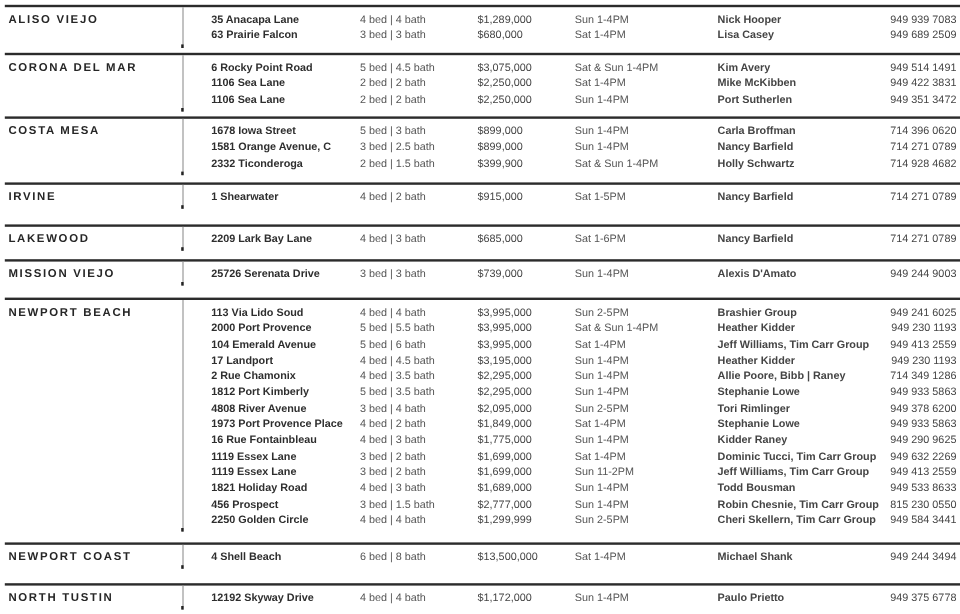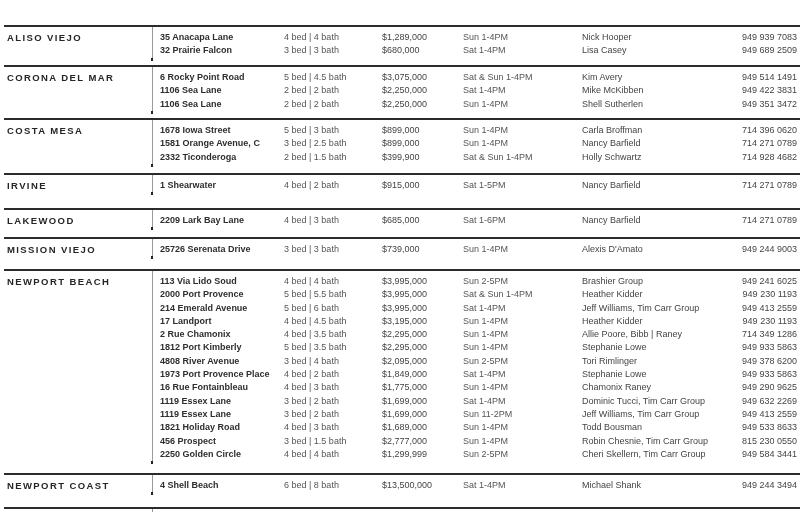--- a/index.html
+++ b/index.html
@@ -1,51 +1,51 @@
 <!DOCTYPE html>
 <html><head>
 <meta charset="utf-8">
 <style>
   html, body { margin: 0; padding: 0; background: #ffffff; }
   body { width: 800px; height: 512px; overflow: hidden; position: relative;
          font-family: "Liberation Sans", sans-serif; color: #2a2a2a; }
-  .section { position: absolute; left: 4px; width: 796px; border-top: 2.5px solid #2b2b2b; margin-top: 21px; }
+  .section { position: absolute; left: 4px; width: 796px; border-top: 2.5px solid #2b2b2b; }
   .city { position: absolute; left: 3px; top: 5px; font-size: 9.5px; font-weight: bold;
           letter-spacing: 1.4px; color: #262626; }
   .vline { position: absolute; left: 148px; top: 0; width: 1px; background: #9a9a9a; }
   .vdot { position: absolute; left: 147px; width: 2px; height: 3px; background: #222; }
-  .rows { position: absolute; left: 156px; top: 5px; right: 3px; }
+  .rows { position: absolute; left: 172px; top: 5px; right: 3px; }
   .row { position: relative; height: 13.3px; font-size: 9px; line-height: 11px; white-space: nowrap; }
   .row span { position: absolute; top: 0; }
   .addr { left: 0; font-weight: bold; color: #2e2e2e; }
   .bed { left: 124px; color: #555; }
   .price { left: 222px; color: #444; }
   .time { left: 303px; color: #555; }
-  .agent { left: 422px; color: #444; }
+  .agent { left: 422px; color: #444; font-weight: bold; }
   .phone { right: 0; color: #444; text-align: left; }
 </style>
 </head>
 <body>
 
 <div id="listing-table">
     <div class="section" style="top: 4px; height: 37.5px;">
     <div class="city">ALISO VIEJO</div>
     <div class="vline" style="top: 0px; height: 33.6px;"></div>
     <div class="vdot" style="top: 30.6px;"></div>
     <div class="rows">
         <div class="row">
     <span class="addr">35 Anacapa Lane</span>
     <span class="bed">4 bed | 4 bath</span>
     <span class="price">$1,289,000</span>
     <span class="time">Sun 1-4PM</span>
     <span class="agent">Nick Hooper</span>
     <span class="phone">949 939 7083</span>
   </div>
         <div class="row">
-    <span class="addr">32 Prairie Falcon</span>
+    <span class="addr">63 Prairie Falcon</span>
     <span class="bed">3 bed | 3 bath</span>
     <span class="price">$680,000</span>
     <span class="time">Sat 1-4PM</span>
     <span class="agent">Lisa Casey</span>
     <span class="phone">949 689 2509</span>
   </div>
       </div>
   </div>
     <div class="section" style="top: 44px; height: 50.5px;">
     <div class="city">CORONA DEL MAR</div>
@@ -66,21 +66,21 @@
     <span class="price">$2,250,000</span>
     <span class="time">Sat 1-4PM</span>
     <span class="agent">Mike McKibben</span>
     <span class="phone">949 422 3831</span>
   </div>
         <div class="row">
     <span class="addr">1106 Sea Lane</span>
     <span class="bed">2 bed | 2 bath</span>
     <span class="price">$2,250,000</span>
     <span class="time">Sun 1-4PM</span>
-    <span class="agent">Shell Sutherlen</span>
+    <span class="agent">Port Sutherlen</span>
     <span class="phone">949 351 3472</span>
   </div>
       </div>
   </div>
     <div class="section" style="top: 97px; height: 52.5px;">
     <div class="city">COSTA MESA</div>
     <div class="vline" style="top: 0px; height: 46.9px;"></div>
     <div class="vdot" style="top: 43.9px;"></div>
     <div class="rows">
         <div class="row">
@@ -169,21 +169,21 @@
   </div>
         <div class="row">
     <span class="addr">2000 Port Provence</span>
     <span class="bed">5 bed | 5.5 bath</span>
     <span class="price">$3,995,000</span>
     <span class="time">Sat &amp; Sun 1-4PM</span>
     <span class="agent">Heather Kidder</span>
     <span class="phone">949 230 1193</span>
   </div>
         <div class="row">
-    <span class="addr">214 Emerald Avenue</span>
+    <span class="addr">104 Emerald Avenue</span>
     <span class="bed">5 bed | 6 bath</span>
     <span class="price">$3,995,000</span>
     <span class="time">Sat 1-4PM</span>
     <span class="agent">Jeff Williams, Tim Carr Group</span>
     <span class="phone">949 413 2559</span>
   </div>
         <div class="row">
     <span class="addr">17 Landport</span>
     <span class="bed">4 bed | 4.5 bath</span>
     <span class="price">$3,195,000</span>
@@ -221,21 +221,21 @@
     <span class="price">$1,849,000</span>
     <span class="time">Sat 1-4PM</span>
     <span class="agent">Stephanie Lowe</span>
     <span class="phone">949 933 5863</span>
   </div>
         <div class="row">
     <span class="addr">16 Rue Fontainbleau</span>
     <span class="bed">4 bed | 3 bath</span>
     <span class="price">$1,775,000</span>
     <span class="time">Sun 1-4PM</span>
-    <span class="agent">Chamonix Raney</span>
+    <span class="agent">Kidder Raney</span>
     <span class="phone">949 290 9625</span>
   </div>
         <div class="row">
     <span class="addr">1119 Essex Lane</span>
     <span class="bed">3 bed | 2 bath</span>
     <span class="price">$1,699,000</span>
     <span class="time">Sat 1-4PM</span>
     <span class="agent">Dominic Tucci, Tim Carr Group</span>
     <span class="phone">949 632 2269</span>
   </div>

